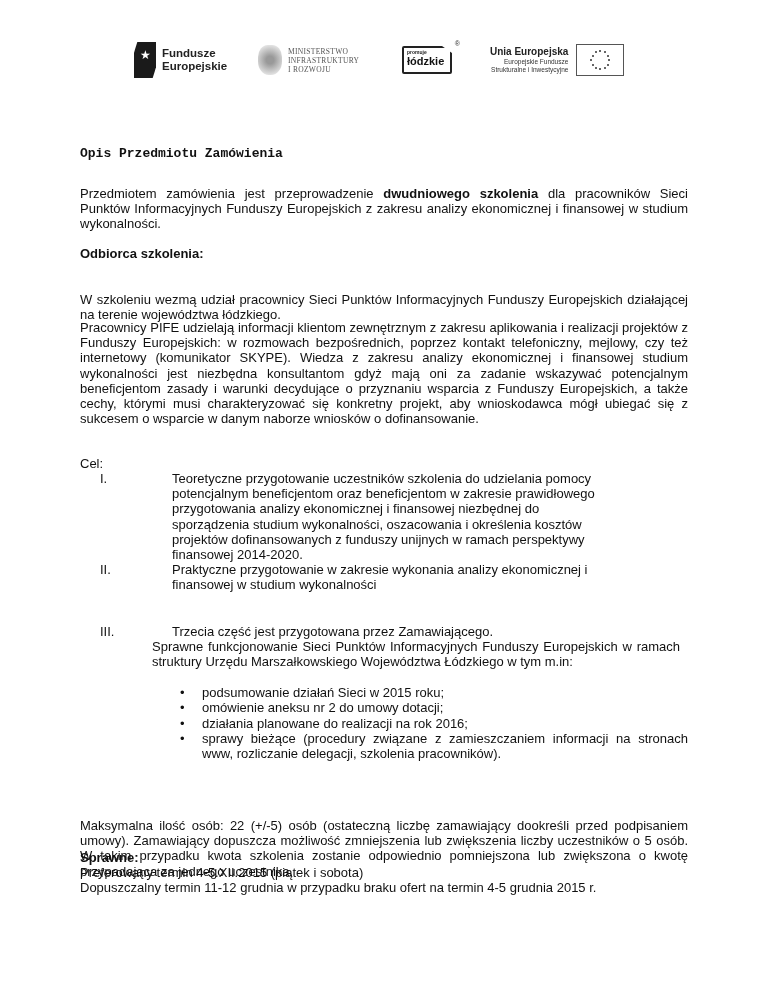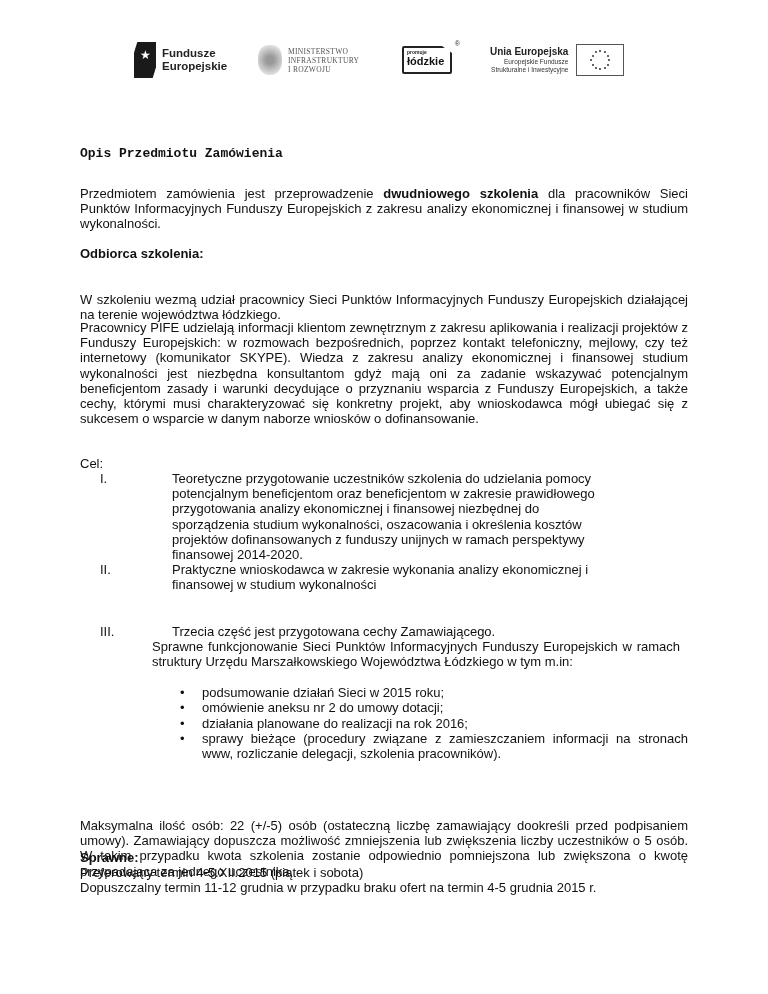--- a/index.html
+++ b/index.html
@@ -98,26 +98,26 @@
 
   <p class="blk" style="top:456px;">Cel:</p>
 
   <div class="blk" style="top:471px;">
     <span class="roman">I.</span>
     <span class="ind">Teoretyczne przygotowanie uczestników szkolenia do udzielania pomocy potencjalnym beneficjentom oraz beneficjentom w zakresie prawidłowego przygotowania analizy ekonomicznej i finansowej niezbędnej do sporządzenia studium wykonalności, oszacowania i określenia kosztów projektów dofinansowanych z funduszy unijnych w ramach perspektywy finansowej 2014-2020.</span>
   </div>
 
   <div class="blk" style="top:562px;">
     <span class="roman">II.</span>
-    <span class="ind">Praktyczne wnioskodawca w zakresie wykonania analizy ekonomicznej i finansowej  w studium wykonalności</span>
+    <span class="ind">Praktyczne przygotowanie w zakresie wykonania analizy ekonomicznej i finansowej  w studium wykonalności</span>
   </div>
 
   <div class="blk" style="top:624px;">
     <span class="roman">III.</span>
-    <span class="ind" style="width:528px;">Trzecia część jest przygotowana cechy Zamawiającego.</span>
+    <span class="ind" style="width:528px;">Trzecia część jest przygotowana przez Zamawiającego.</span>
   </div>
   <div class="blk" style="top:639px;">
     <span class="ind-j">Sprawne funkcjonowanie Sieci Punktów Informacyjnych Funduszy Europejskich w ramach struktury Urzędu Marszałkowskiego Województwa Łódzkiego w tym m.in:</span>
   </div>
 
   <div class="blk" style="top:685px;">
     <div class="bullet-row">
         <span class="bullet-dot">•</span>
         <span class="bullet-txt">podsumowanie działań Sieci w 2015 roku;</span>
       </div>

